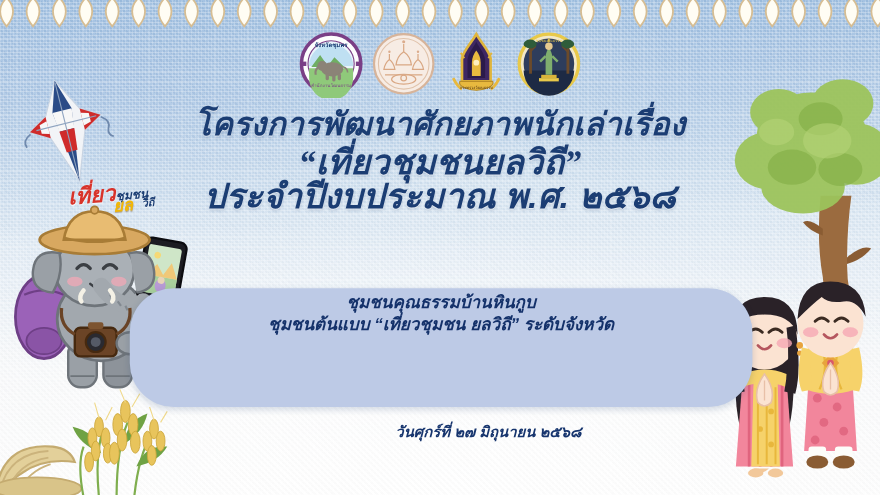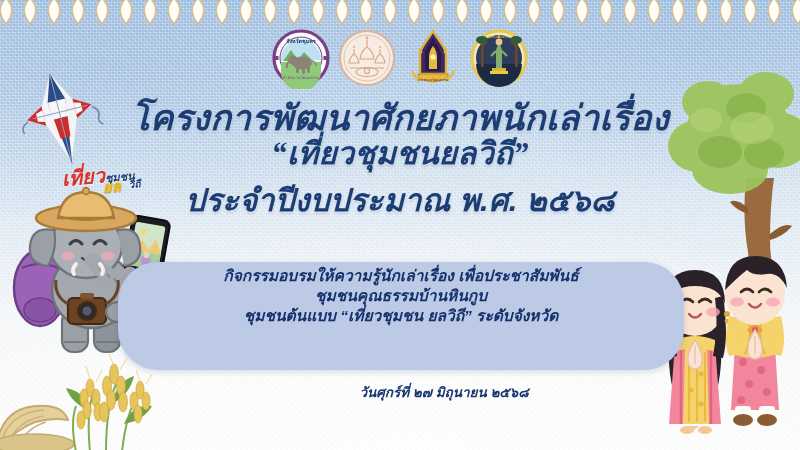--- a/index.html
+++ b/index.html
@@ -37,23 +37,23 @@
   
   .headline{
     position:absolute;left:0;top:100px;width:800px;z-index:8;
     text-align:center;
   }
   .headline .ln{
     display:block;color:#1b3d73;font-weight:bold;font-style:italic;
     letter-spacing:.2px;line-height:1.02;
     text-shadow:0 1px 0 rgba(255,255,255,.55), 0 2px 3px rgba(30,60,110,.20);
   }
-  .ln1{font-size:35px;}
+  .ln1{font-size:29px;}
   .ln2{font-size:31px;margin-top:2px;font-family:Liberation Serif, serif;}
-  .ln3{font-size:31px;margin-top:16px;}
+  .ln3{font-size:31px;margin-top:0;}
   
   .panel{
     position:absolute;left:118px;top:262px;width:566px;height:108px;z-index:8;
     background:#bdcae6;border-radius:40px;
     box-shadow:0 2px 6px rgba(40,70,120,.18);
   }
   .panel-text{
     position:absolute;left:118px;top:266px;width:566px;z-index:9;
     text-align:center;color:#14316a;font-weight:bold;font-style:italic;
     line-height:1.30;font-size:15.5px;
@@ -448,21 +448,20 @@
   </svg>
 
   <div class="headline">
     <span class="ln ln1">โครงการพัฒนาศักยภาพนักเล่าเรื่อง</span>
     <span class="ln ln2">“เที่ยวชุมชนยลวิถี”</span>
     <span class="ln ln3">ประจำปีงบประมาณ พ.ศ. ๒๕๖๘</span>
   </div>
 
   <div class="panel"></div>
   <div class="panel-text">
-    <span>กิจกรรมอบรมให้ความรู้นักเล่าเรื่อง เพื่อประชาสัมพันธ์</span>
     <span>ชุมชนคุณธรรมบ้านหินกูบ</span>
     <span>ชุมชนต้นแบบ “เที่ยวชุมชน ยลวิถี” ระดับจังหวัด</span>
   </div>
 
   <div class="footer">
     <span class="f1">วันศุกร์ที่ ๒๗ มิถุนายน ๒๕๖๘</span>
   </div>
 
 </div>
 

